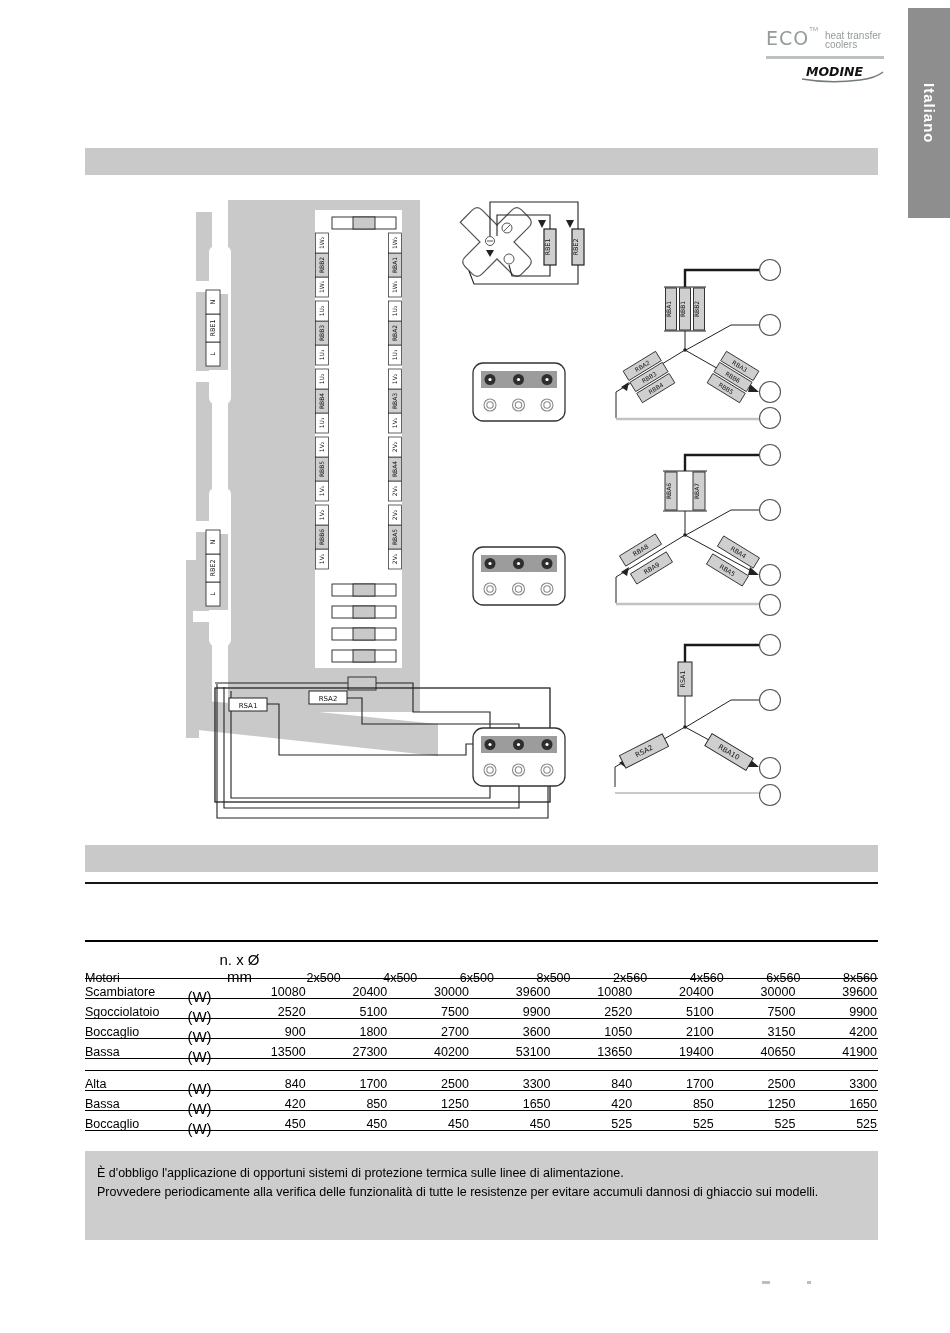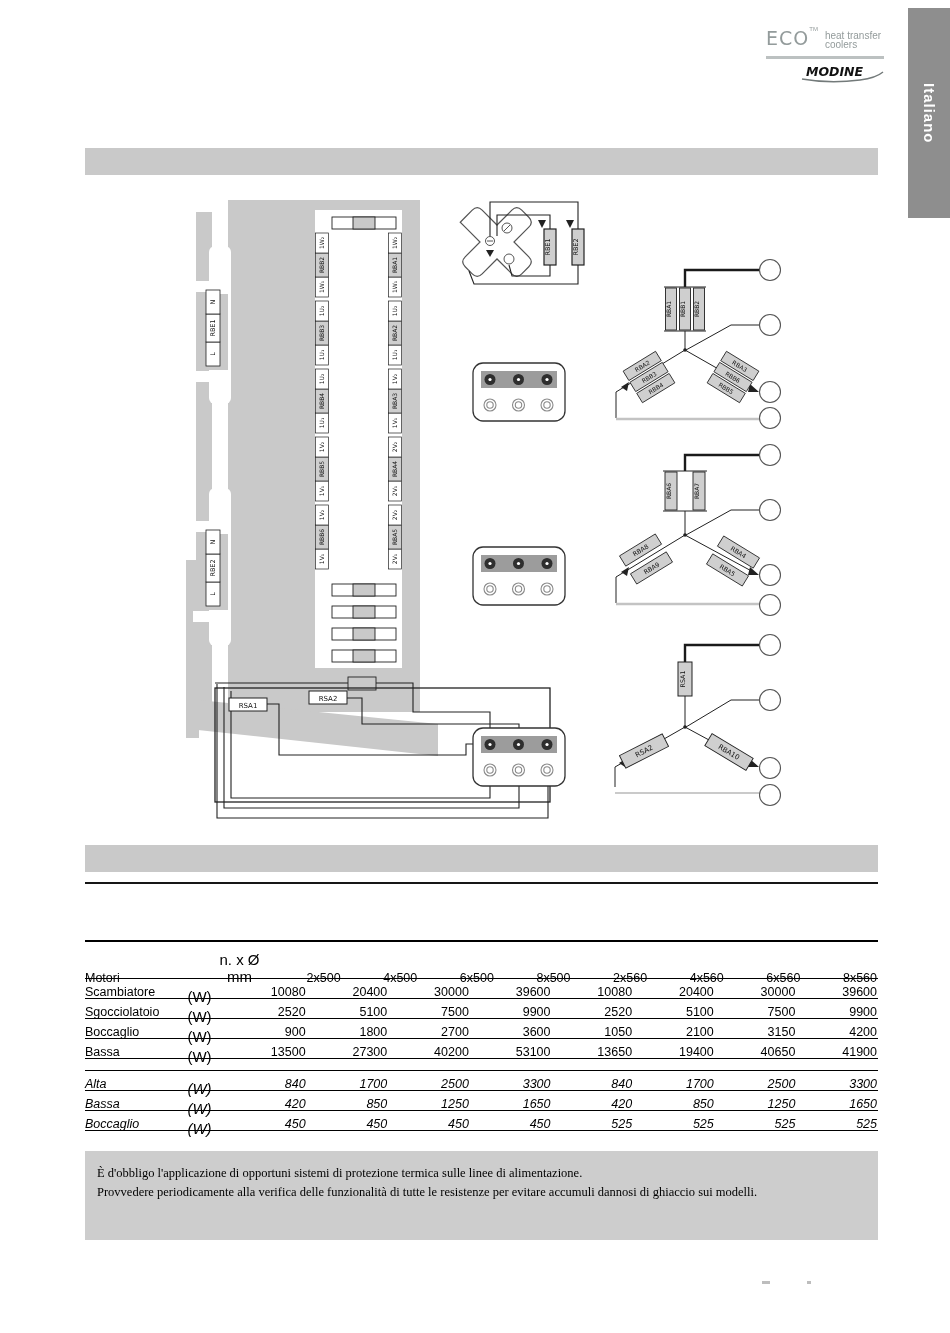--- a/index.html
+++ b/index.html
@@ -20,32 +20,32 @@
   .lang-tab span{writing-mode:vertical-rl;color:#fff;font-weight:bold;font-size:15px;letter-spacing:1px;}
   
   .bar{position:absolute;left:85px;width:793px;height:27px;background:#c9c9c9;}
   .bar1{top:148px;} .bar2{top:845px;}
   .rule{position:absolute;left:85px;top:882px;width:793px;height:2px;background:#161616;}
   
   svg.diagram{position:absolute;left:0;top:0;}
   svg text{font-family:"DejaVu Sans",sans-serif;fill:#111;}
   
   .tbl{position:absolute;left:85px;width:793px;font-size:12.5px;}
-  .t1{top:940px;} .t2{top:1070px;font-style:italic;}
+  .t1{top:940px;} .t2{top:1070px;}
   .trow{display:grid;grid-template-columns:89px 51px repeat(8,1fr);height:19px;
         align-items:center;border-bottom:1px solid #000;}
   .trow.hdr{height:33px;border-top:2px solid #000;align-items:end;padding-bottom:3px;gap:40px;}
   .t2 .trow:first-child{border-top:1.5px solid #000;}
   .c0{text-align:left;}
   .cu{text-align:center;font-size:15px;margin-top:9px;}
   .cn{text-align:right;padding-right:1px;}
   
   .notebox{position:absolute;left:85px;top:1151px;width:793px;height:89px;background:#cdcdcd;
            box-sizing:border-box;padding:13px 12px;font-size:12.5px;line-height:19px;}
-  .notebox p{margin:0;font-family:Liberation Serif, serif;}
+  .notebox p{margin:0;}
   
   .speck{position:absolute;top:1281px;height:3px;background:#bdbdbd;}
   .sp1{left:762px;width:8px;} .sp2{left:807px;width:4px;}
 </style>
 </head>
 <body>
 
 <div class="page">
 
   <div class="logo">

